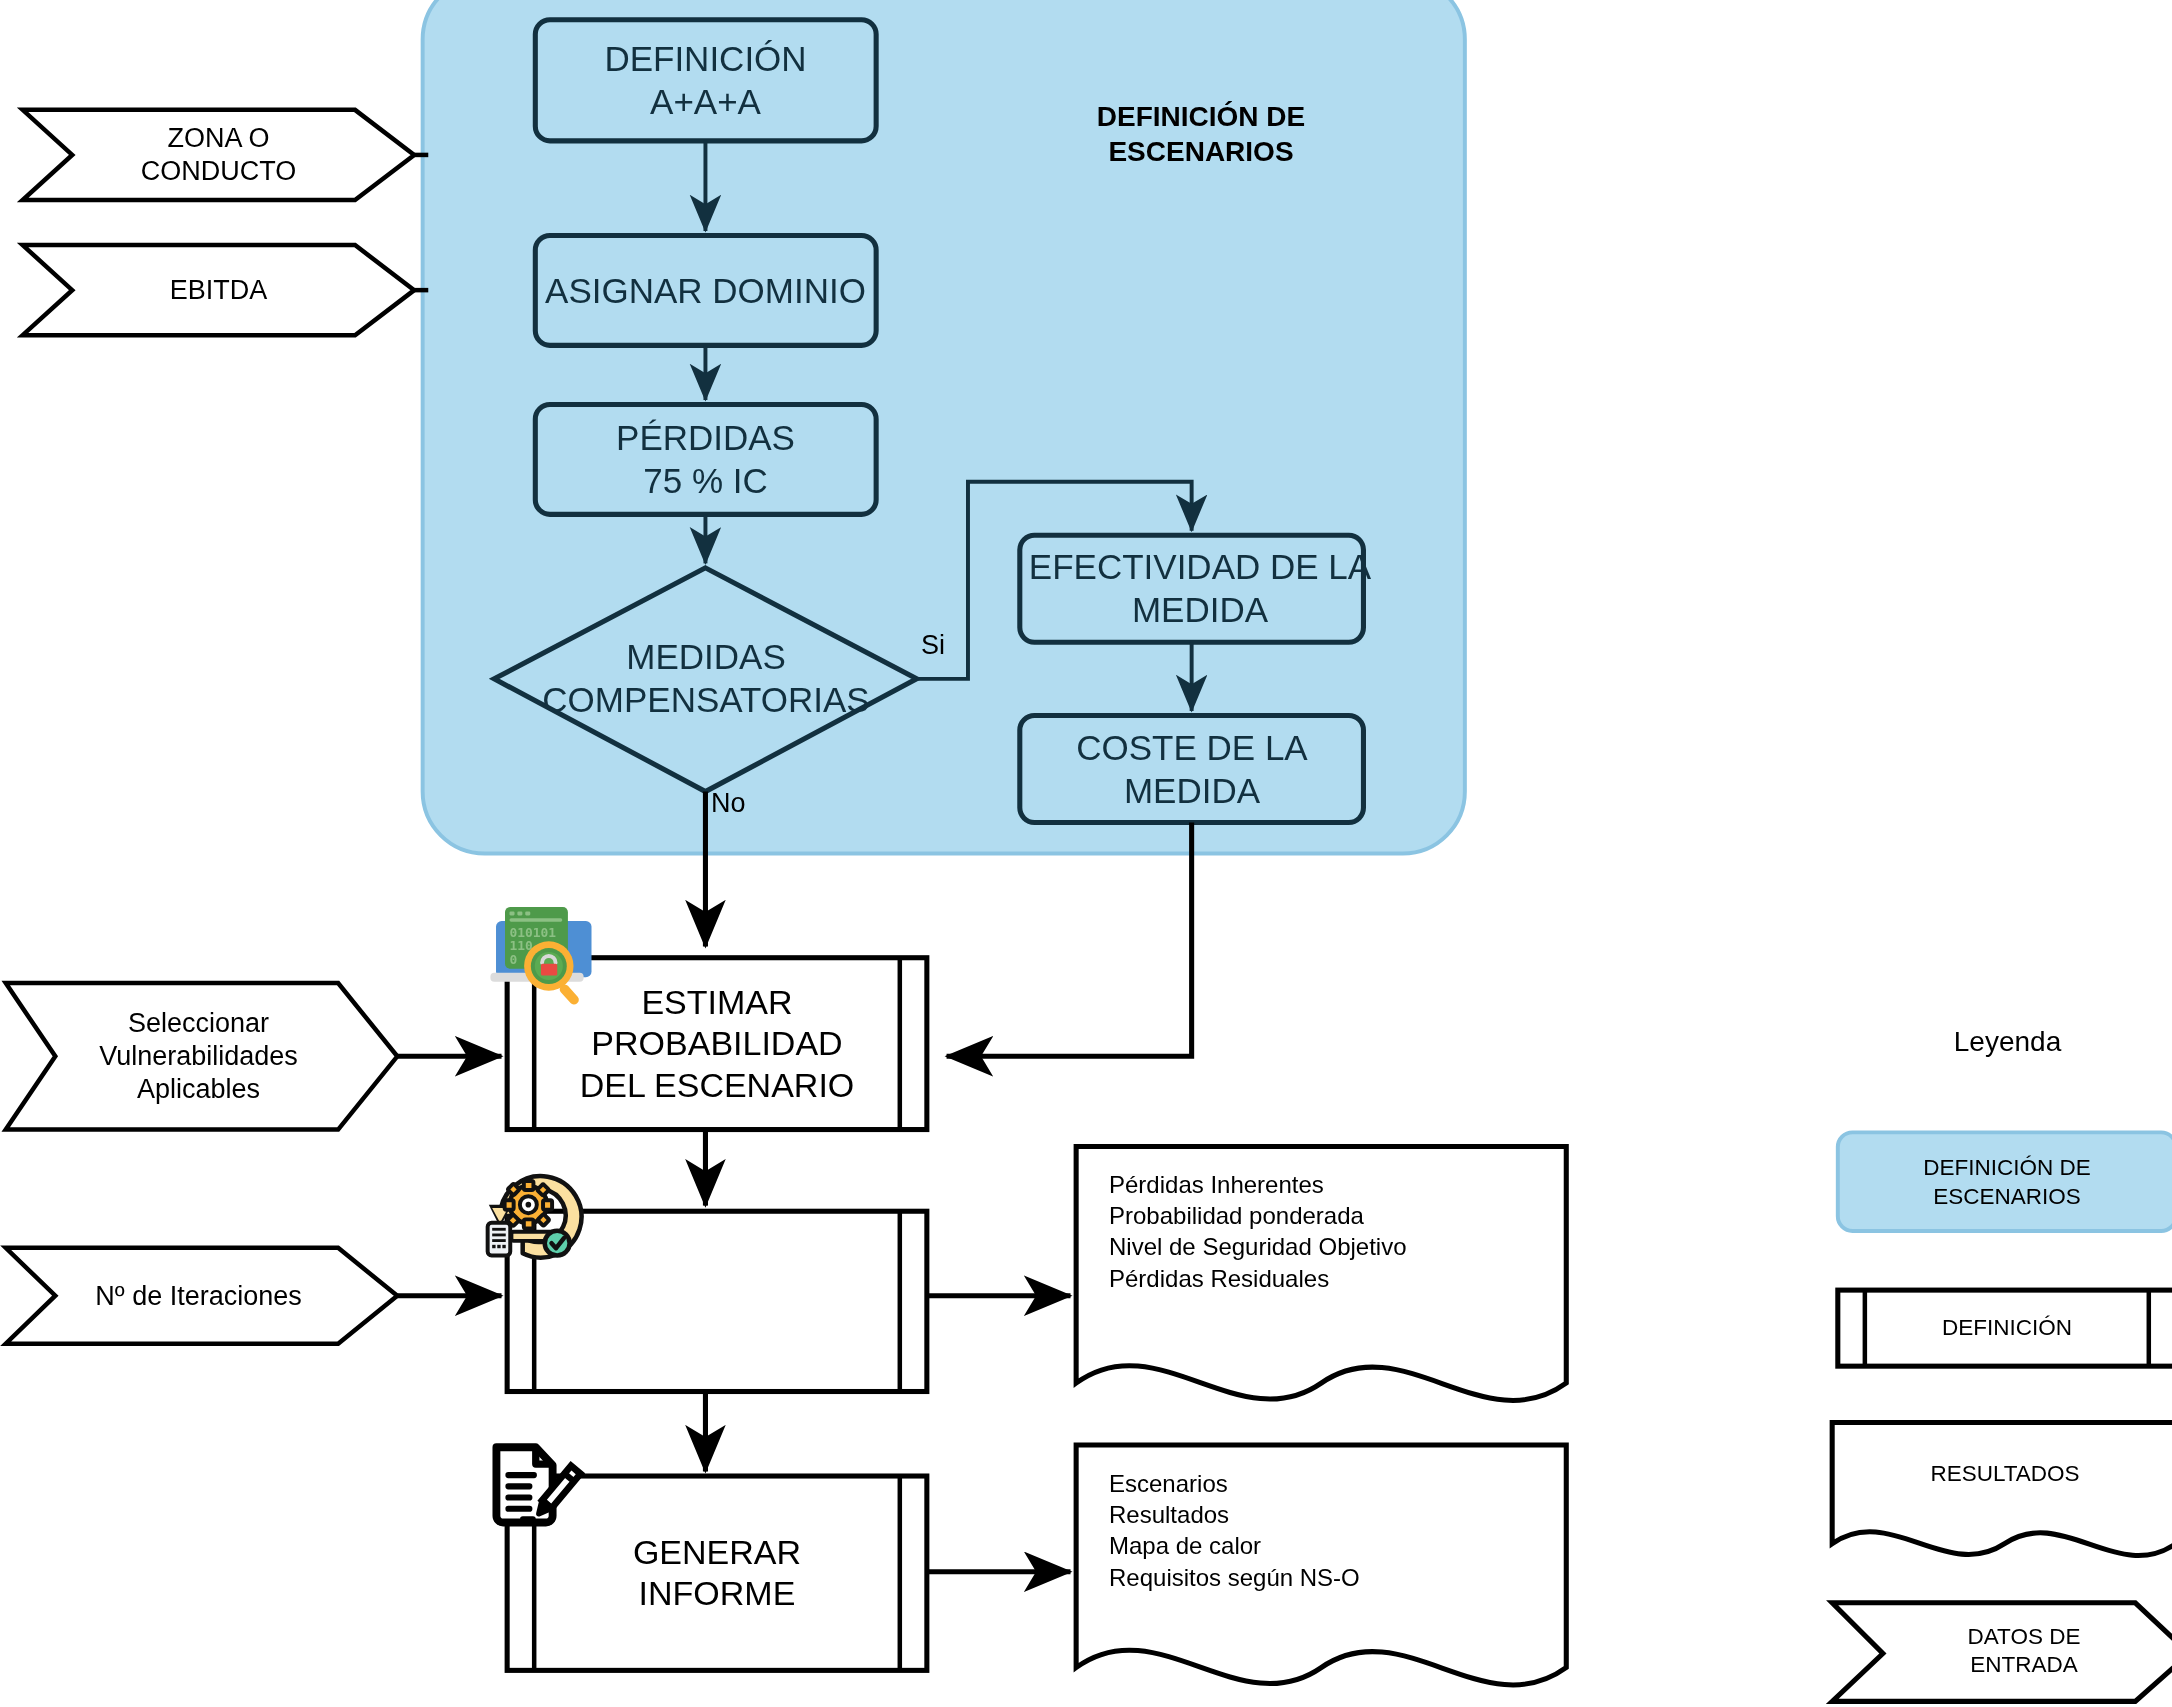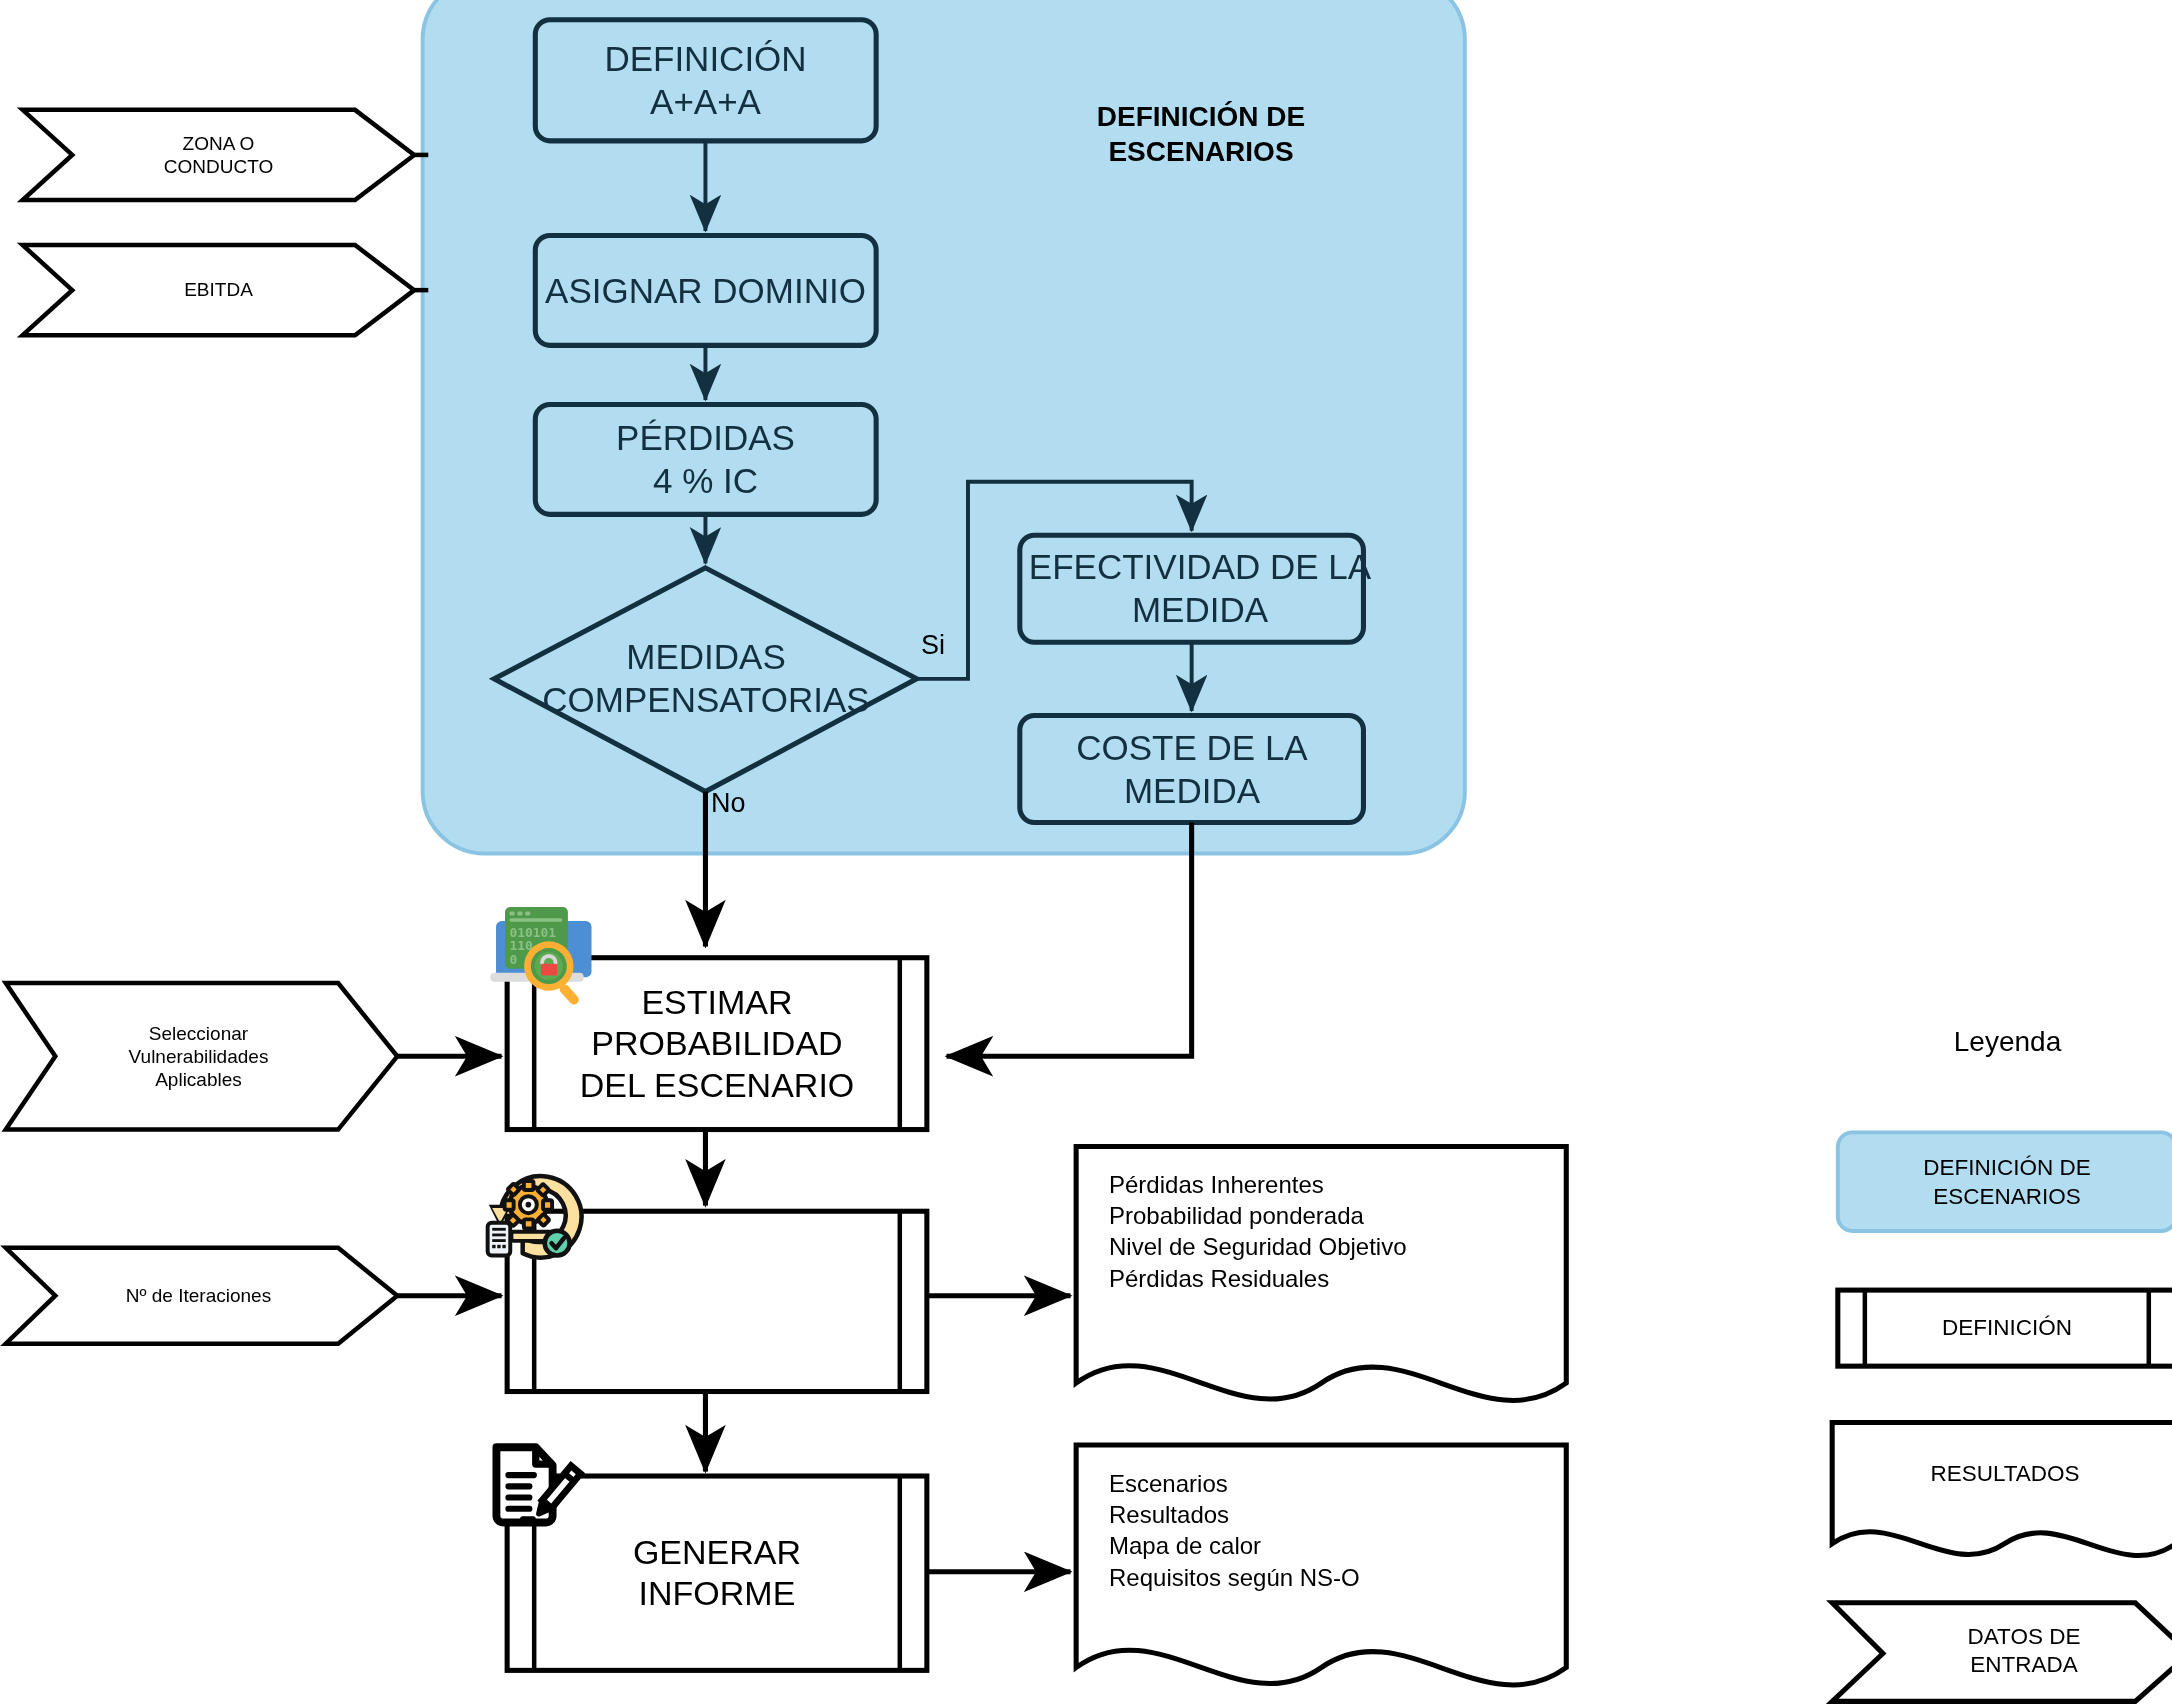--- a/index.html
+++ b/index.html
@@ -29,21 +29,21 @@
     display: flex;
     align-items: center;
     justify-content: center;
     text-align: center;
     line-height: 1.22;
     pointer-events: none;
     white-space: pre-line;
   }
   .blue-node-text { color: #12303f; font-size: 35px; }
   .app-node-text  { color: #000000; font-size: 34px; }
-  .input-node-text{ color: #000000; font-size: 19px; }
+  .input-node-text{ color: #000000; font-size: 27px; }
   .res-node-text  { color: #000000; font-size: 24px; text-align: left; justify-content: flex-start; align-items: flex-start; line-height: 1.30; }
   .panel-title {
     position: absolute;
     color: #000000;
     font-size: 28px;
     font-weight: bold;
     text-align: center;
     line-height: 1.26;
     white-space: pre-line;
   }
@@ -236,21 +236,21 @@
     </svg>
   </div>
 
   <div class="panel-title" style="left:1043px; top:99px; width:316px;">DEFINICIÓN DE
 ESCENARIOS</div>
 
   <div class="node-text blue-node-text" style="left:535px; top:20px; width:341px; height:121px;">DEFINICIÓN
 A+A+A</div>
   <div class="node-text blue-node-text" style="left:535px; top:236px; width:341px; height:110px;">ASIGNAR DOMINIO</div>
   <div class="node-text blue-node-text" style="left:535px; top:405px; width:341px; height:110px;">PÉRDIDAS
-4 % IC</div>
+75 % IC</div>
   <div class="node-text blue-node-text" style="left:1019px; top:535px; width:346px; height:107px;padding-left:8px;">EFECTIVIDAD DE LA
 MEDIDA</div>
   <div class="node-text blue-node-text" style="left:1020px; top:716px; width:344px; height:107px;">COSTE DE LA
 MEDIDA</div>
 
   <div class="node-text blue-node-text" style="left:520px; top:631px; width:372px; height:96px;">MEDIDAS
 COMPENSATORIAS</div>
   <div class="edge-label" style="left:921px; top:630px;">Si</div>
   <div class="edge-label" style="left:711px; top:788px;">No</div>
 

